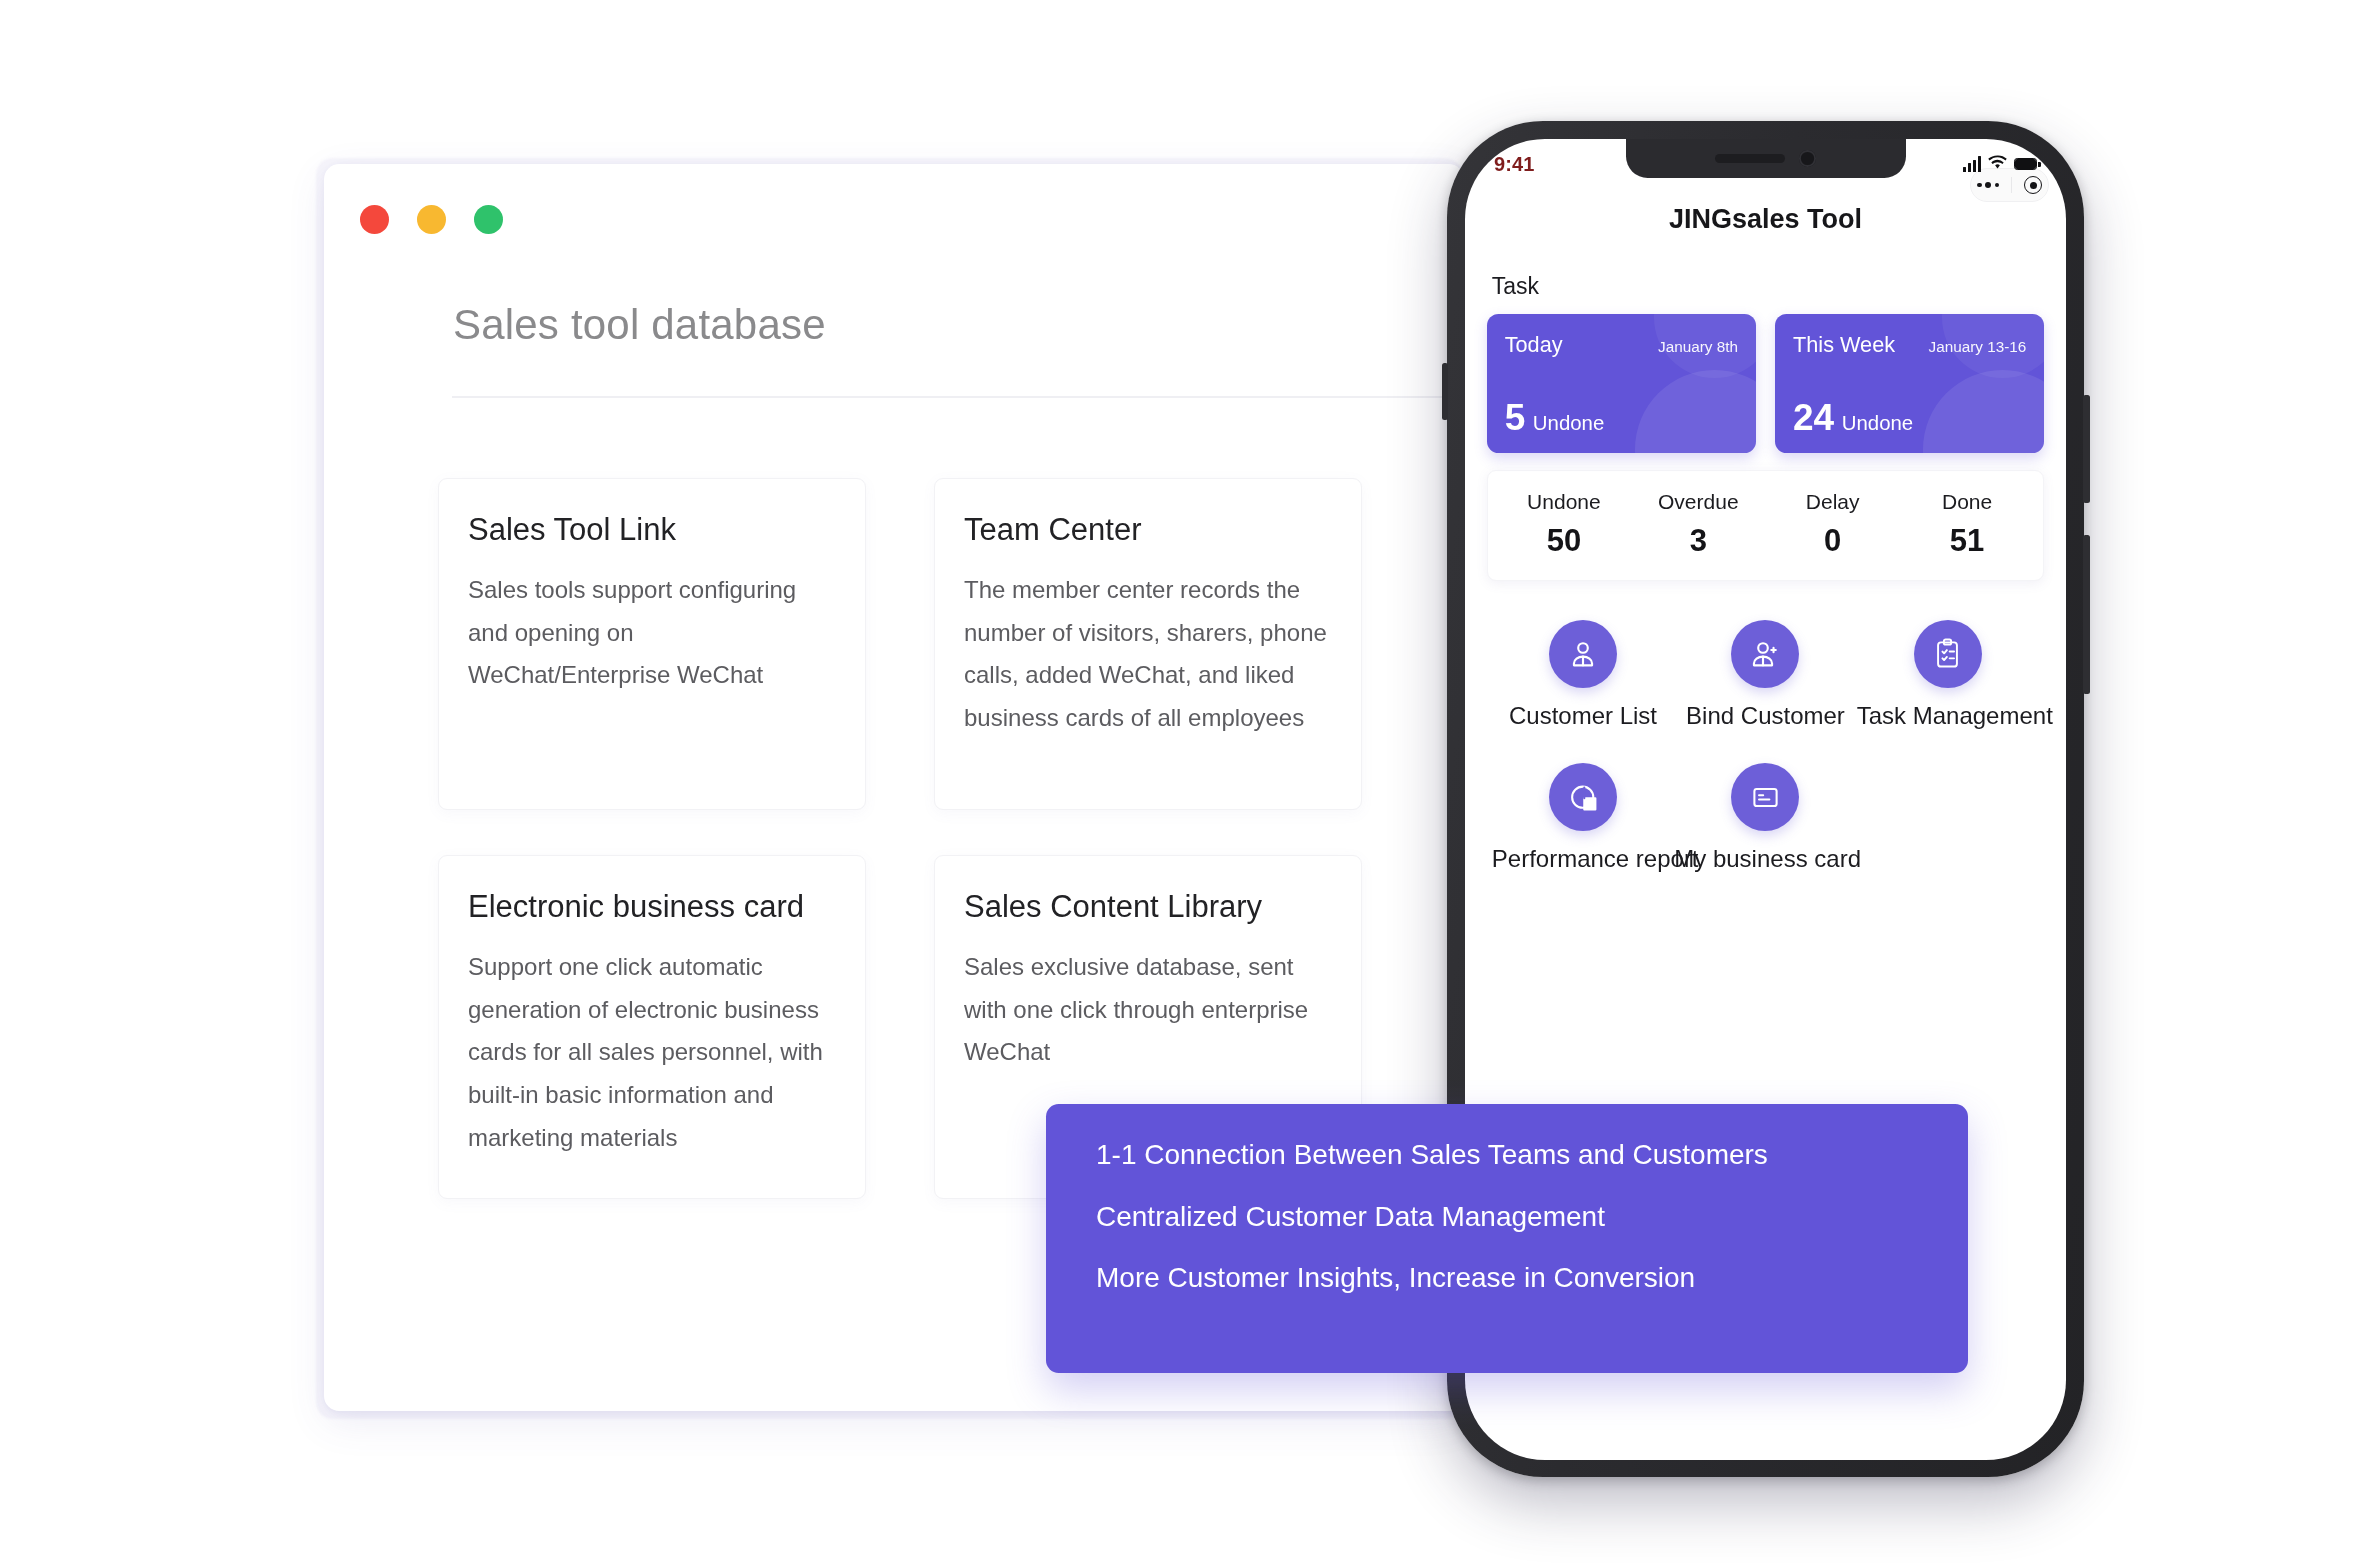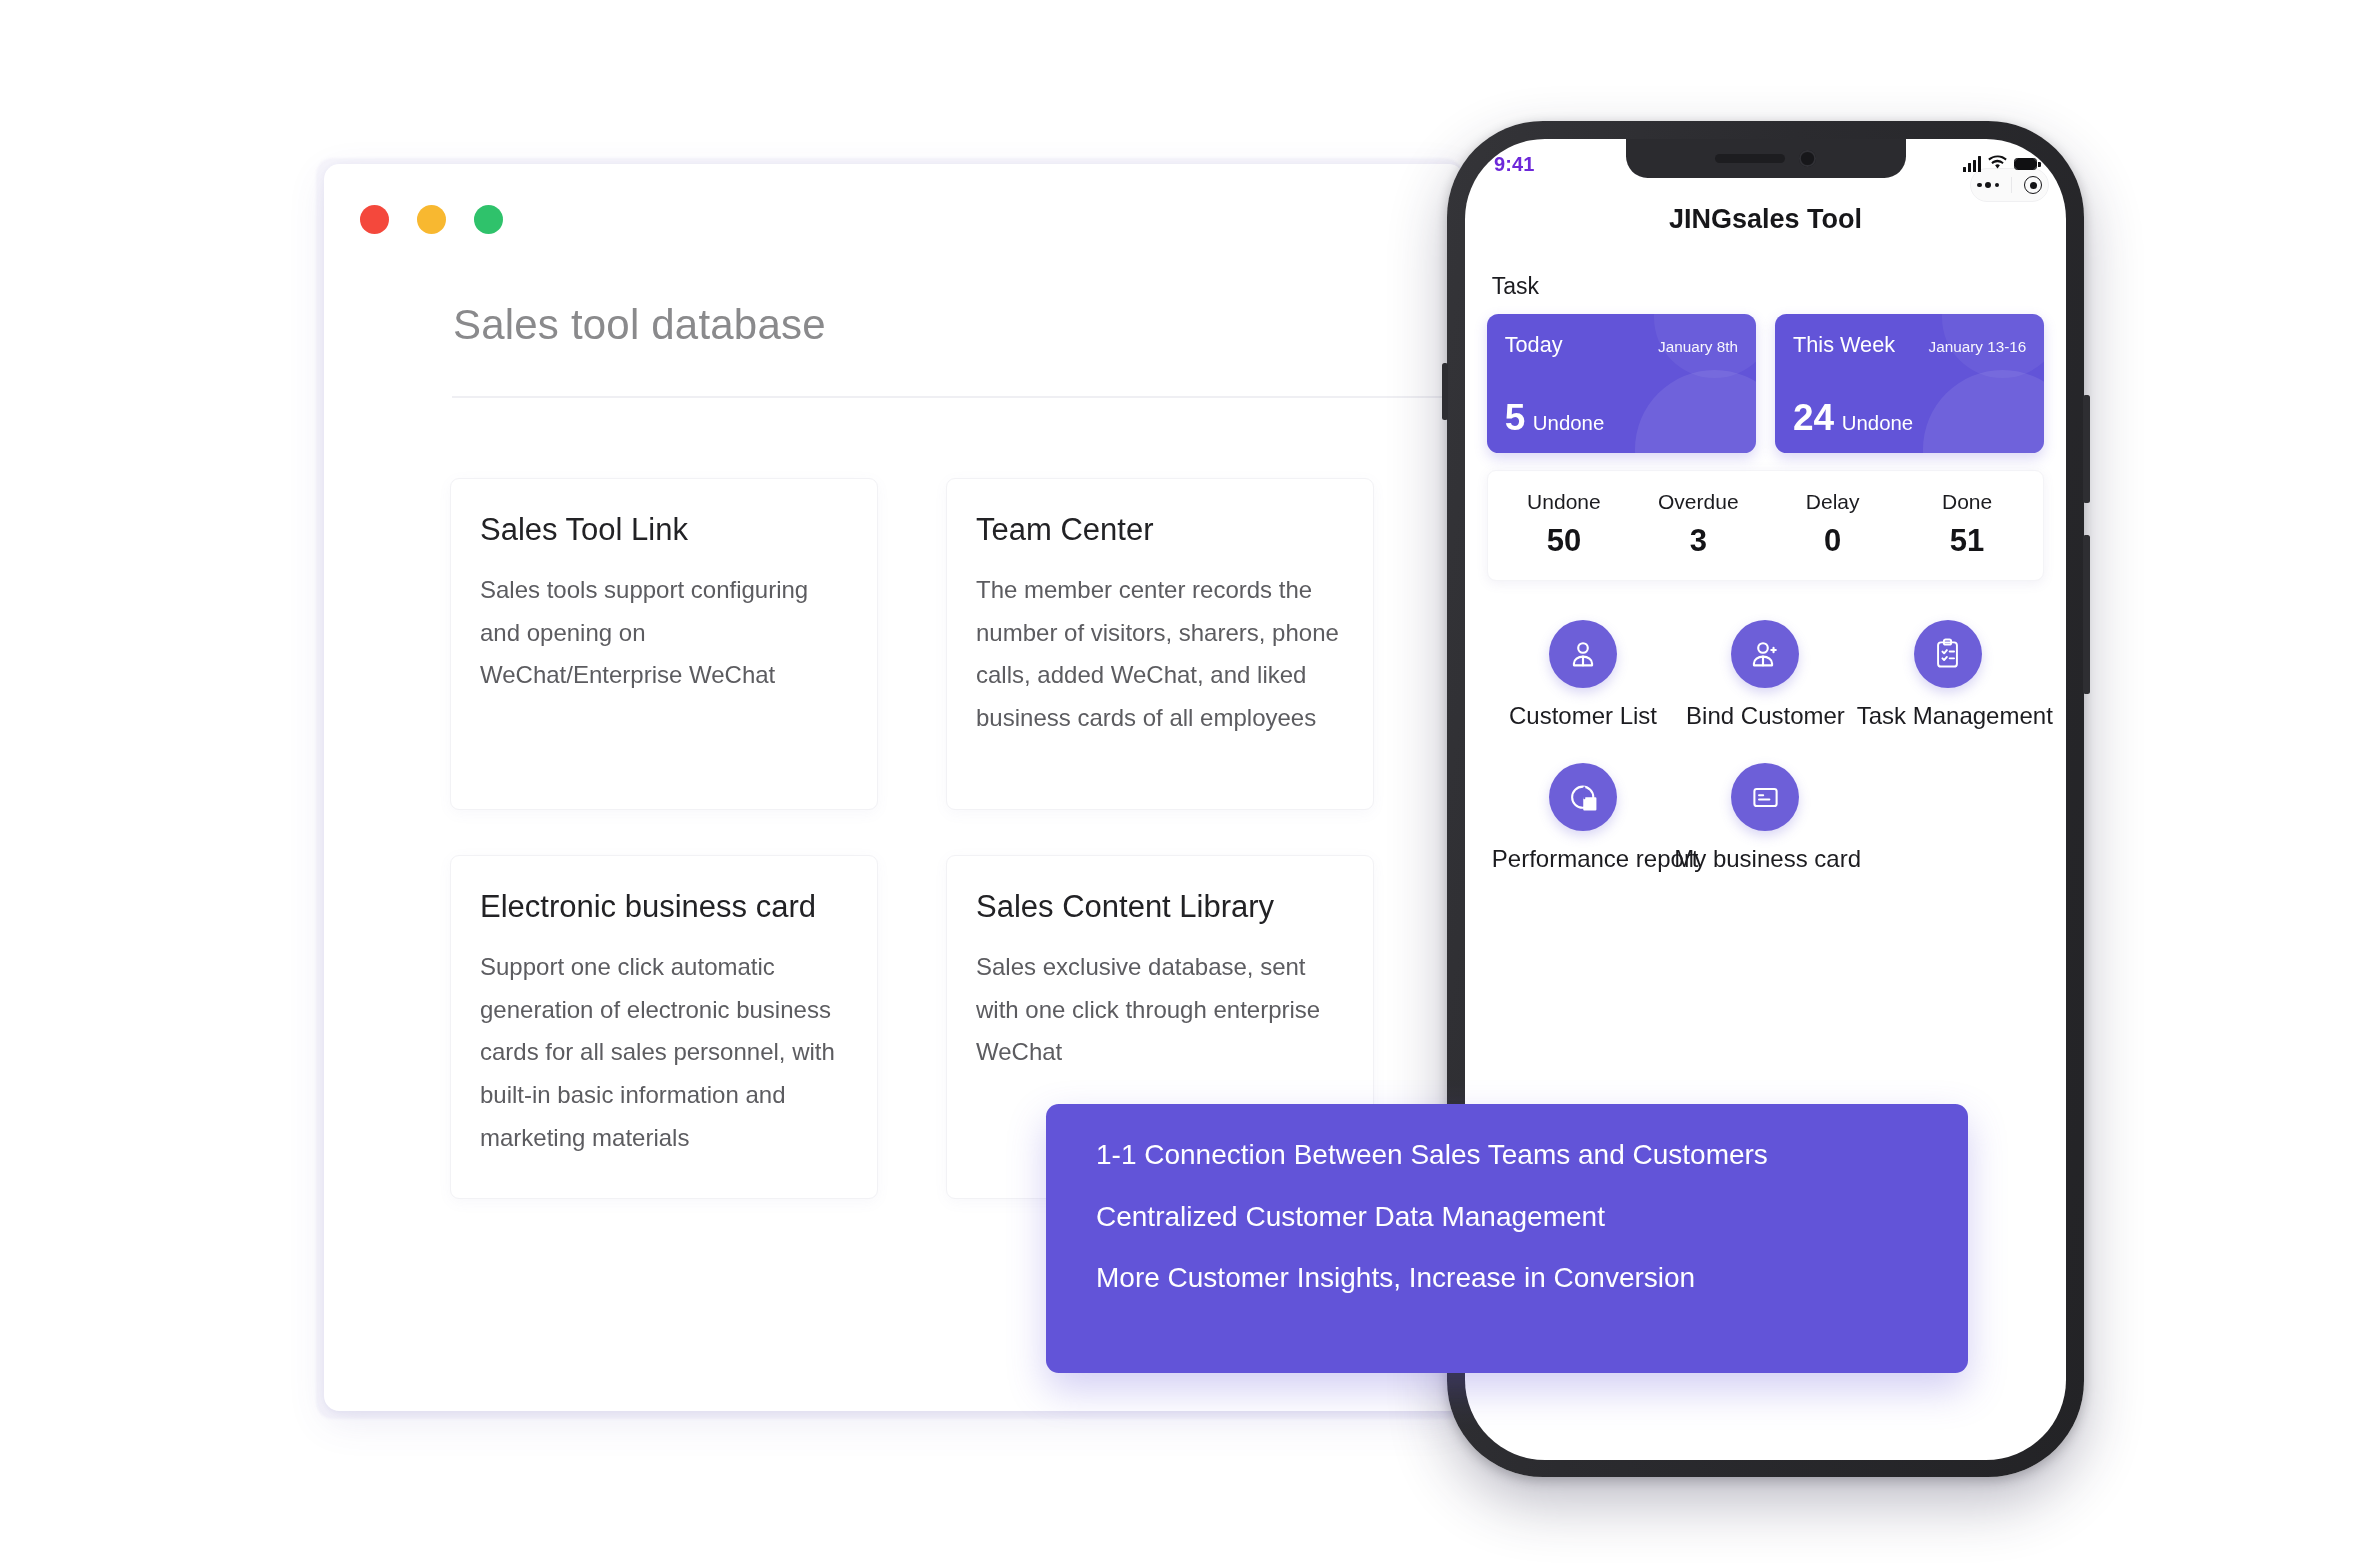--- a/index.html
+++ b/index.html
@@ -37,21 +37,21 @@
     position: absolute; left: 453px; top: 301px;
     font-size: 42px; font-weight: 400; color: #8a8a8c;
     letter-spacing: 0.2px; white-space: nowrap;
   }
   .title-rule {
     position: absolute; left: 452px; top: 396px;
     width: 993px; height: 1.9px; background: #efeff3;
   }
 
   
-  .cards { position: absolute; left: 450px; top: 478px; }
+  .cards { position: absolute; left: 438px; top: 478px; }
   .card-row { display: flex; gap: 68px; }
   .card {
     width: 428px; background: #ffffff;
     border: 1.3px solid #f2f2f5; border-radius: 9px;
     box-shadow: 0 3.8px 14px rgba(120,110,180,0.05);
     padding: 34px 29px 25.5px 29px;
   }
   .card.r1 { height: 332px; }
   .card.r2 { height: 344px; }
   .card-title {
@@ -98,21 +98,21 @@
     z-index: 6; display: flex; align-items: center; justify-content: center; gap: 14px;
   }
   .speaker { width: 70px; height: 8.3px; background: #1d1d20; border-radius: 4.5px; }
   .cam { width: 16.6px; height: 16.6px; border-radius: 50%; background: #17171a; box-shadow: inset 0 0 0 1.9px #303035; }
 
   .statusbar {
     position: absolute; top: 0; left: 0; width: 100%; height: 50px;
     display: flex; align-items: center; justify-content: space-between;
     padding: 0 29px; z-index: 5;
   }
-  .clock { font-size: 20px; font-weight: 700; color: #6d28d9; letter-spacing: 0.1px; }
+  .clock { font-size: 20px; font-weight: 700; color: #7f1d1d; letter-spacing: 0.1px; }
   .status-icons { display: flex; align-items: center; gap: 7px; }
   .bars { display: flex; align-items: flex-end; gap: 1.9px; height: 15.3px; }
   .bars i { width: 3.2px; background: #101012; border-radius: 0.6px; display:block; }
   .bars i:nth-child(1){height:5.1px} .bars i:nth-child(2){height:8.3px}
   .bars i:nth-child(3){height:11.5px} .bars i:nth-child(4){height:15.3px}
   .batt {
     width: 23px; height: 12.7px; border: 1.9px solid #101012; border-radius: 3.2px;
     position: relative; background: #101012; background-clip: content-box;
   }
   .batt::after { content:''; position:absolute; right:-4.5px; top:3.2px; width:2.5px; height:5.1px; background:#101012; border-radius:0 1.3px 1.3px 0; }

